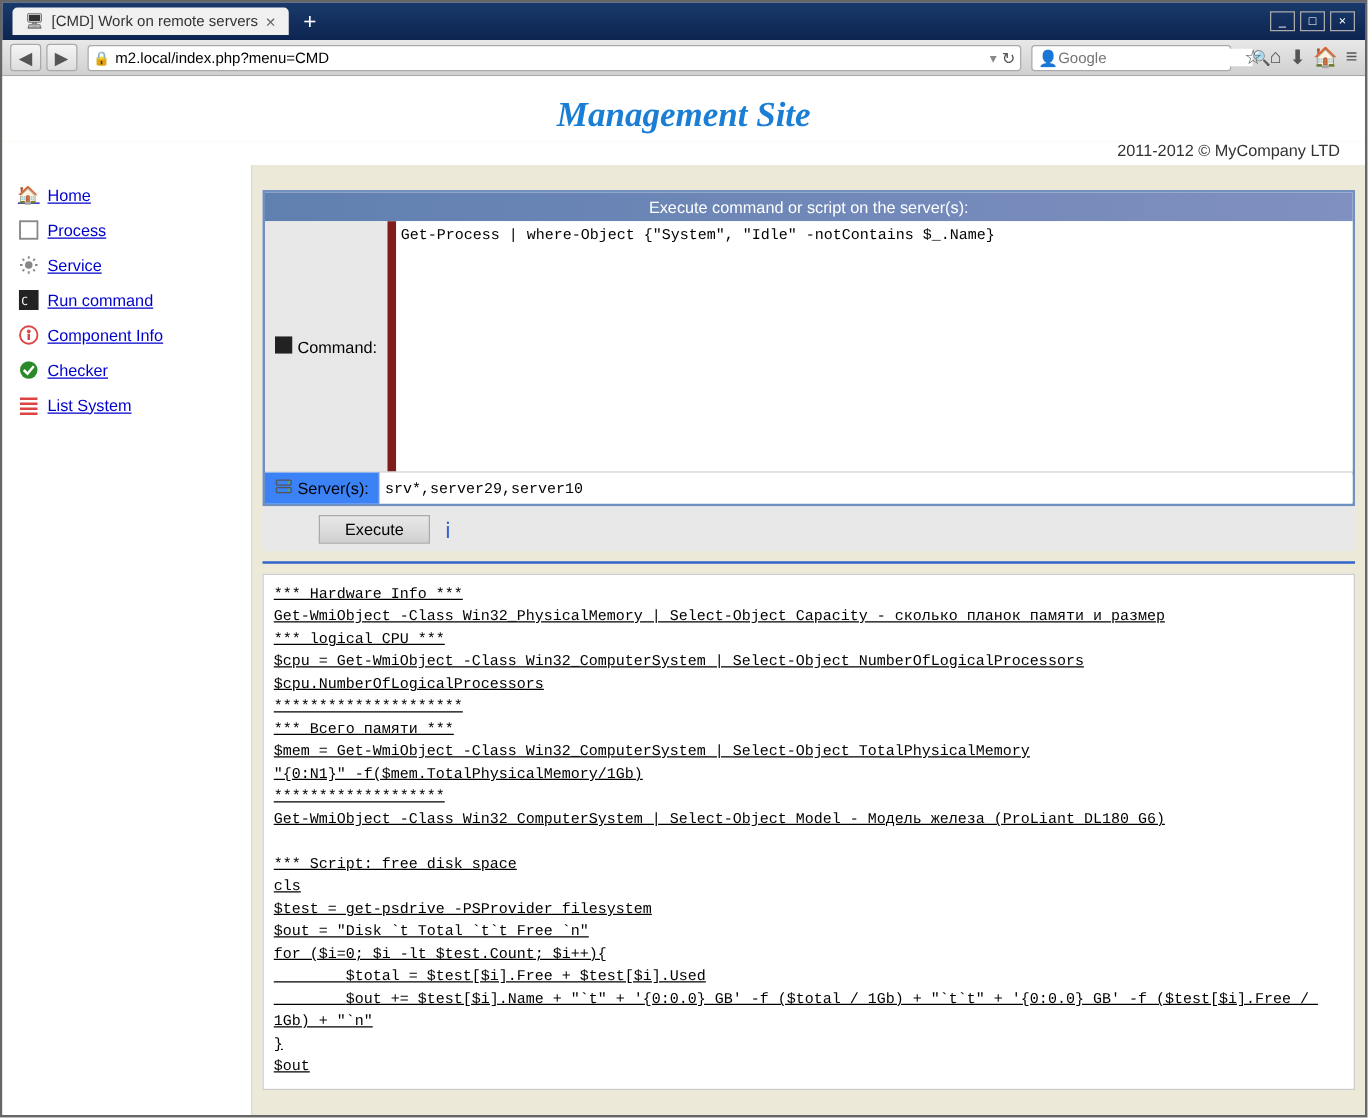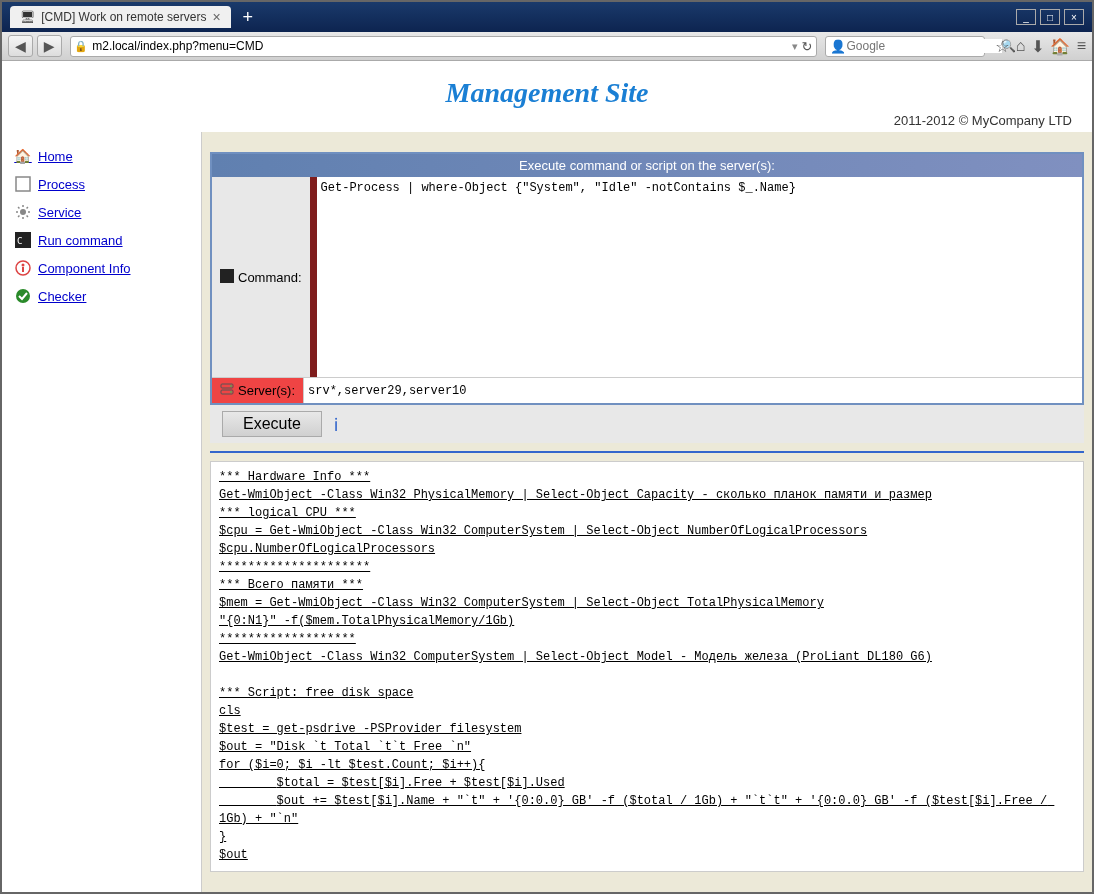--- a/index.html
+++ b/index.html
@@ -234,21 +234,21 @@
     .server-row {
       display: flex;
       align-items: center;
     }
 
     .server-label {
       display: flex;
       align-items: center;
       gap: 4px;
       padding: 4px 8px;
-      background: #ef4444;
+      background: #3b82f6;
       border-right: 1px solid #ccc;
       white-space: nowrap;
       font-size: 13px;
       min-width: 90px;
     }
 
     .server-input {
       flex: 1;
       border: none;
       outline: none;
@@ -264,21 +264,22 @@
       padding: 6px 12px;
       background: #e8e8e8;
       gap: 12px;
     }
 
     .execute-btn {
       background: linear-gradient(to bottom, #e8e8e8, #d0d0d0);
       border: 1px solid #aaa;
       padding: 3px 20px;
       cursor: pointer;
-      font-size: 16px;
+      font-size: 13px;
+      margin-left: 33px;
     }
 
     .help-icon {
       color: #3366cc;
       font-size: 18px;
       cursor: pointer;
     }
 
     .divider-line {
       border: none;
@@ -398,20 +399,31 @@
           <span>Component Info</span>
         </div>
         <div class="sidebar-item">
           <span class="sidebar-icon icon-checker">
             <svg width="16" height="16" viewBox="0 0 16 16">
                 <circle cx="8" cy="8" r="7" fill="#2a8a2a"></circle>
                 <polyline points="4,8 7,11 12,5" fill="none" stroke="white" stroke-width="2"></polyline>
               </svg>
           </span>
           <span>Checker</span>
+        </div>
+        <div class="sidebar-item">
+          <span class="sidebar-icon">
+            <svg width="16" height="16" viewBox="0 0 16 16">
+                <rect x="1" y="2" width="14" height="2" fill="#d44"></rect>
+                <rect x="1" y="6" width="14" height="2" fill="#d44"></rect>
+                <rect x="1" y="10" width="14" height="2" fill="#d44"></rect>
+                <rect x="1" y="14" width="14" height="2" fill="#d44"></rect>
+              </svg>
+          </span>
+          <span>List System</span>
         </div>
       </div>
 
       <div style="flex:1; display:flex; flex-direction:column; padding: 20px 8px; background:#ece9d8;">
 
         <div class="command-panel">
           <div class="command-panel-header">Execute command or script on the server(s):</div>
 
           <div class="command-row">
             <div class="command-label">

